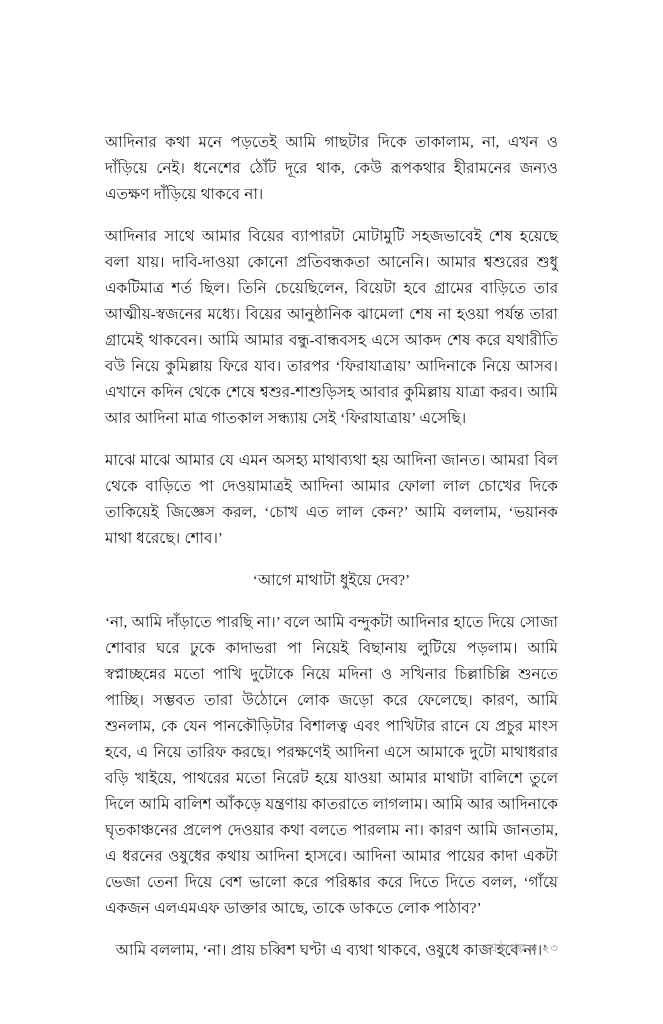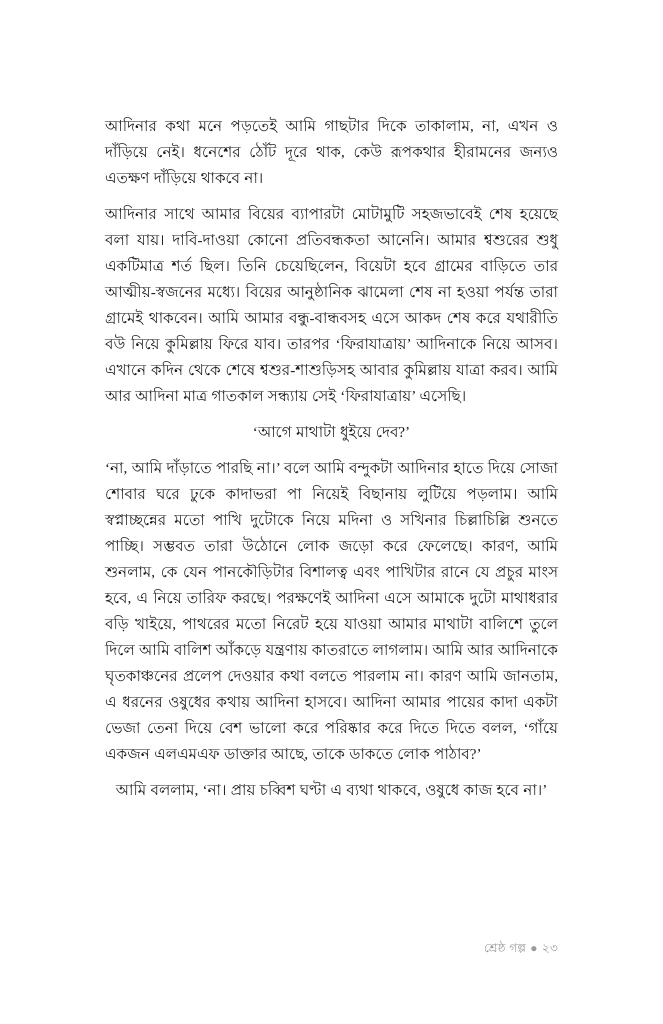--- a/index.html
+++ b/index.html
@@ -20,21 +20,21 @@
   }
 
   .text-block {
     position: absolute;
     left: 105px;
     top: 113px;
     width: 453px;
   }
 
   .para {
-    margin: 0 0 10px 0;
+    margin: 16px 0 10px 0;
     padding: 0;
     font-family: "Liberation Serif", "DejaVu Serif", serif;
     font-size: 15.2px;
     line-height: 26px;
     color: #1a1a1a;
     text-align: justify;
     text-justify: inter-word;
     word-spacing: 0.5px;
     -webkit-font-smoothing: antialiased;
   }
@@ -68,20 +68,21 @@
   }
 </style>
 </head>
 <body>
 
 <div class="page">
 
   <div class="text-block">
     <p class="para">আদিনার কথা মনে পড়তেই আমি গাছটার দিকে তাকালাম, না, এখন ও দাঁড়িয়ে নেই। ধনেশের ঠোঁট দূরে থাক, কেউ রূপকথার হীরামনের জন্যও এতক্ষণ দাঁড়িয়ে থাকবে না।</p>
     <p class="para">আদিনার সাথে আমার বিয়ের ব্যাপারটা মোটামুটি সহজভাবেই শেষ হয়েছে বলা যায়। দাবি-দাওয়া কোনো প্রতিবন্ধকতা আনেনি। আমার শ্বশুরের শুধু একটিমাত্র শর্ত ছিল। তিনি চেয়েছিলেন, বিয়েটা হবে গ্রামের বাড়িতে তার আত্মীয়-স্বজনের মধ্যে। বিয়ের আনুষ্ঠানিক ঝামেলা শেষ না হওয়া পর্যন্ত তারা গ্রামেই থাকবেন। আমি আমার বন্ধু-বান্ধবসহ এসে আকদ শেষ করে যথারীতি বউ নিয়ে কুমিল্লায় ফিরে যাব। তারপর ‘ফিরাযাত্রায়’ আদিনাকে নিয়ে আসব। এখানে কদিন থেকে শেষে শ্বশুর-শাশুড়িসহ আবার কুমিল্লায় যাত্রা করব। আমি আর আদিনা মাত্র গাতকাল সন্ধ্যায় সেই ‘ফিরাযাত্রায়’ এসেছি।</p>
+    <p class="para">মাঝে মাঝে আমার যে এমন অসহ্য মাথাব্যথা হয় আদিনা জানত। আমরা বিল থেকে বাড়িতে পা দেওয়ামাত্রই আদিনা আমার ফোলা লাল চোখের দিকে তাকিয়েই জিজ্ঞেস করল, ‘চোখ এত লাল কেন?’ আমি বললাম, ‘ভয়ানক মাথা ধরেছে। শোব।’</p>
     <p class="para short">‘আগে মাথাটা ধুইয়ে দেব?’</p>
     <p class="para">‘না, আমি দাঁড়াতে পারছি না।’ বলে আমি বন্দুকটা আদিনার হাতে দিয়ে সোজা শোবার ঘরে ঢুকে কাদাভরা পা নিয়েই বিছানায় লুটিয়ে পড়লাম। আমি স্বপ্নাচ্ছন্নের মতো পাখি দুটোকে নিয়ে মদিনা ও সখিনার চিল্লাচিল্লি শুনতে পাচ্ছি। সম্ভবত তারা উঠোনে লোক জড়ো করে ফেলেছে। কারণ, আমি শুনলাম, কে যেন পানকৌড়িটার বিশালত্ব এবং পাখিটার রানে যে প্রচুর মাংস হবে, এ নিয়ে তারিফ করছে। পরক্ষণেই আদিনা এসে আমাকে দুটো মাথাধরার বড়ি খাইয়ে, পাথরের মতো নিরেট হয়ে যাওয়া আমার মাথাটা বালিশে তুলে দিলে আমি বালিশ আঁকড়ে যন্ত্রণায় কাতরাতে লাগলাম। আমি আর আদিনাকে ঘৃতকাঞ্চনের প্রলেপ দেওয়ার কথা বলতে পারলাম না। কারণ আমি জানতাম, এ ধরনের ওষুধের কথায় আদিনা হাসবে। আদিনা আমার পায়ের কাদা একটা ভেজা তেনা দিয়ে বেশ ভালো করে পরিষ্কার করে দিতে দিতে বলল, ‘গাঁয়ে একজন এলএমএফ ডাক্তার আছে, তাকে ডাকতে লোক পাঠাব?’</p>
     <p class="para short">আমি বললাম, ‘না। প্রায় চব্বিশ ঘণ্টা এ ব্যথা থাকবে, ওষুধে কাজ হবে না।’</p>
   </div>
 
   <div class="footer">
     <span>শ্রেষ্ঠ গল্প</span><span class="dot">●</span><span>২৩</span>
   </div>
 
 </div>

